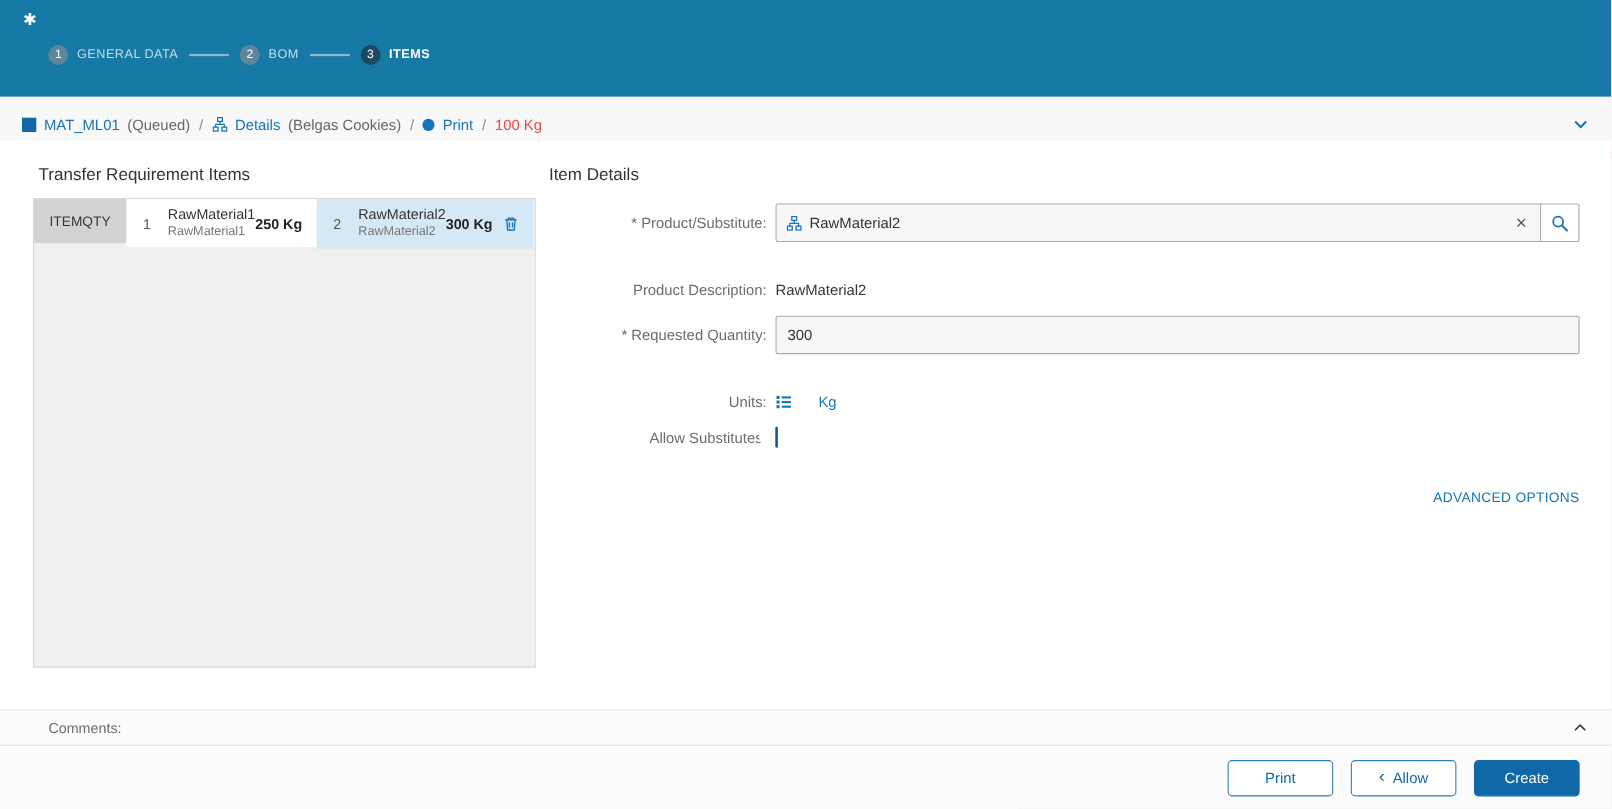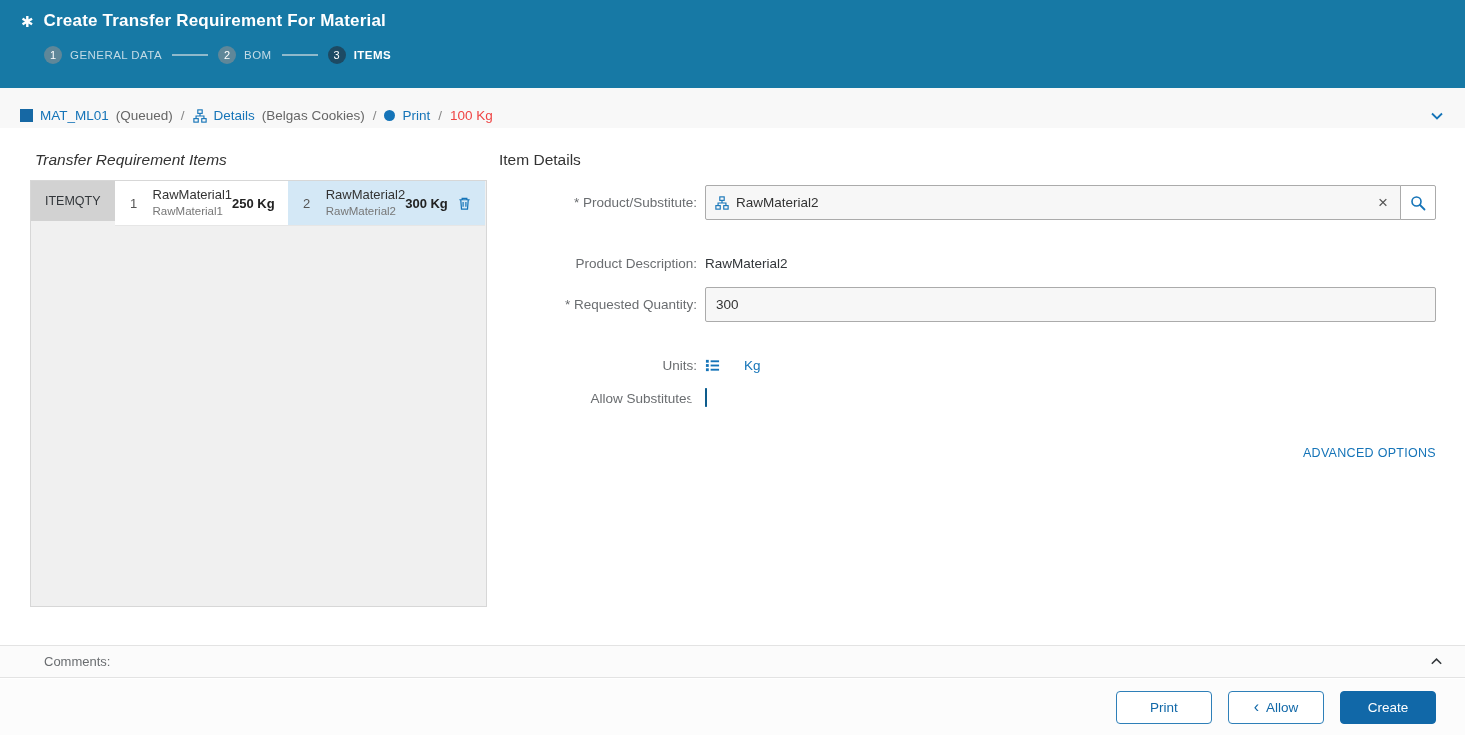--- a/index.html
+++ b/index.html
@@ -14,34 +14,34 @@
 
   .steps { display:flex; align-items:center; padding:15px 0 0 44px; }
   .step { display:flex; align-items:center; gap:8px; cursor:pointer; }
   .step-circle { width:18px; height:18px; border-radius:50%; background:#5f8799; color:#fff; font-size:11px; display:flex; align-items:center; justify-content:center; flex:0 0 auto; }
   .step-label { font-size:11.5px; color:#c3dbe6; letter-spacing:.45px; }
   .step.active .step-circle { background:#1d4a63; }
   .step.active .step-label { color:#fff; font-weight:700; }
   .connector { width:36px; height:2px; background:#8fb9cb; margin:0 10px; }
 
   
-  .breadcrumb { position:absolute; top:88px; left:0; right:0; height:56px; background:#f8f8f8; border-bottom:1px solid #ef4444; display:flex; align-items:center; padding:0 20px; font-size:13.5px; gap:7px; color:#666; }
+  .breadcrumb { position:absolute; top:88px; left:0; right:0; height:56px; background:#f8f8f8; border-bottom:6px solid #ef4444; display:flex; align-items:center; padding:0 20px; font-size:13.5px; gap:7px; color:#666; }
   .bc-link { color:#1574b8; text-decoration:none; cursor:pointer; }
   .bc-sep { color:#888; padding:0 1px; }
   .square-icon { width:13px; height:13px; background:#1668a4; display:inline-block; }
   .dot-icon { width:11px; height:11px; border-radius:50%; background:#1574b8; display:inline-block; }
   .bc-qty { color:#ef4444; }
   .bc-chevron { margin-left:auto; display:flex; cursor:pointer; }
 
   
   .main { position:absolute; top:128px; left:0; right:0; height:517px; background:#fff; }
   .panel-title { font-size:15.5px; font-weight:400; color:#333; }
 
   .left-panel { position:absolute; left:30px; top:0; width:457px; }
-  .left-panel .panel-title { margin:23px 0 11px 5px;font-style:italic; }
+  .left-panel .panel-title { margin:23px 0 11px 5px; }
   .items-table { border:1px solid #d7d7d7; height:427px; display:flex; flex-direction:row; background:#f0f0f0; }
   .thead { height:40px; background:#d2d2d2; display:flex; align-items:center; justify-content:space-between; padding:0 14px; font-size:12.5px; color:#32363a; flex:0 0 auto; }
   .trow { height:45px; background:#fff; border-bottom:1px solid #e6e6e6; display:flex; align-items:center; padding-right:13px; flex:0 0 auto; cursor:pointer; }
   .trow.selected { background:#d4e8f6; }
   .row-num { width:38px; text-align:center; font-size:13px; color:#555; flex:0 0 auto; }
   .row-main { flex:1; line-height:1.3; }
   .row-name { font-size:13px; color:#333; }
   .row-desc { font-size:11.5px; color:#777; }
   .row-qty { font-size:13px; font-weight:700; color:#222; }
   .row-trash { margin-left:9px; display:flex; cursor:pointer; }
@@ -78,21 +78,20 @@
   .back-chev { margin-right:7px; font-size:16px; line-height:1; }
 </style>
 </head>
 <body>
 
 <div class="app">
 
   <header class="topbar">
     <div class="title-row">
       <span class="asterisk">✱</span>
-      <span class="page-title">Create Transfer Requirement For Material</span>
     </div>
     <div class="steps">
       <div class="step">
         <span class="step-circle">1</span>
         <span class="step-label">GENERAL DATA</span>
       </div>
       <span class="connector"></span>
       <div class="step">
         <span class="step-circle">2</span>
         <span class="step-label">BOM</span>

